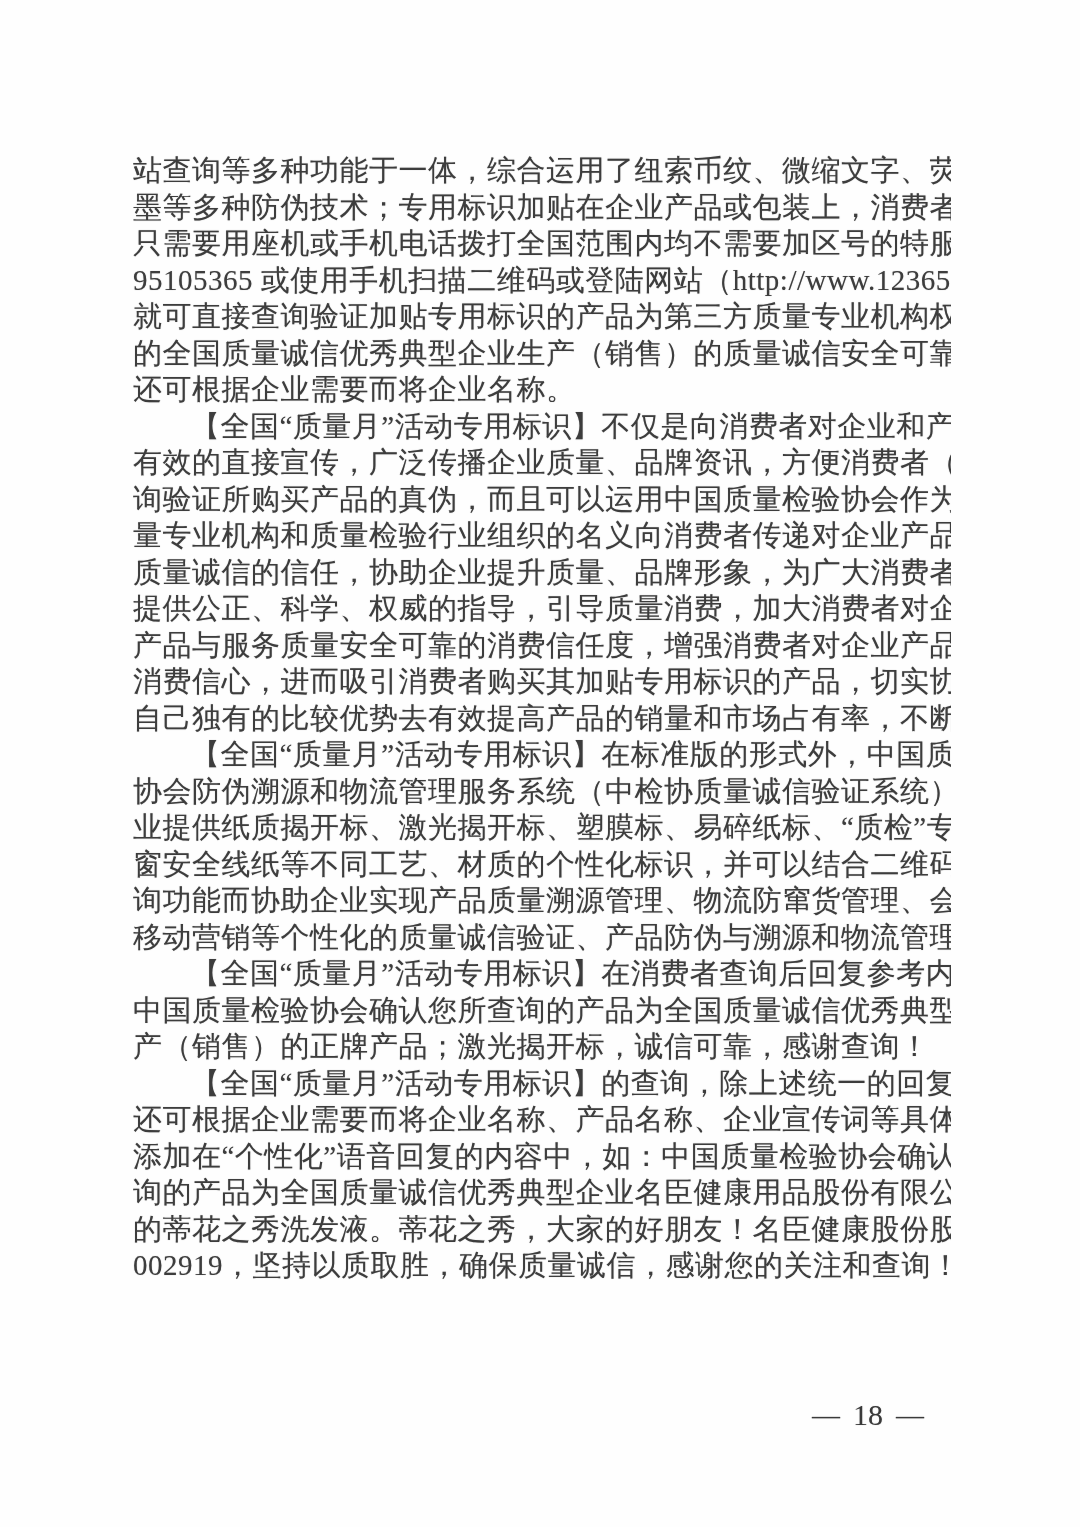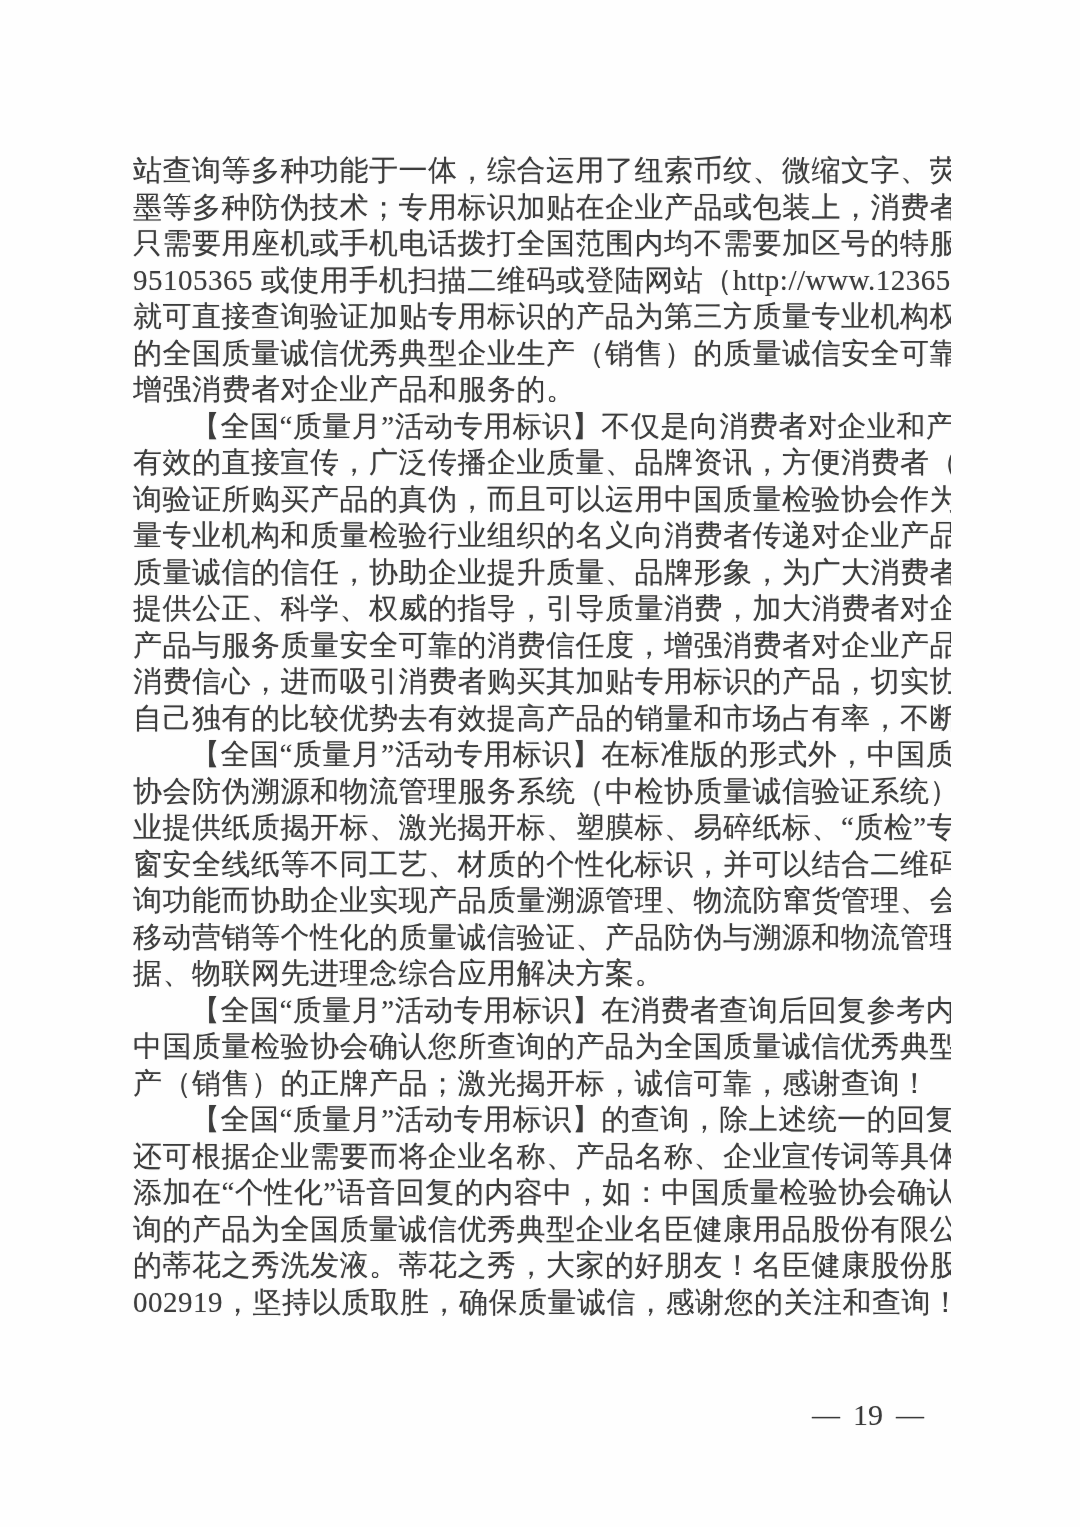--- a/index.html
+++ b/index.html
@@ -56,21 +56,21 @@
 <div class="page">
   <div class="text-block">
 
     <div class="para">
       <div class="ln">站查询等多种功能于一体，综合运用了纽索币纹、微缩文字、荧光激发油</div>
       <div class="ln">墨等多种防伪技术；专用标识加贴在企业产品或包装上，消费者（用户）</div>
       <div class="ln">只需要用座机或手机电话拨打全国范围内均不需要加区号的特服号码</div>
       <div class="ln">95105365 或使用手机扫描二维码或登陆网站（http://www.12365114.cn）</div>
       <div class="ln">就可直接查询验证加贴专用标识的产品为第三方质量专业机构权威证明</div>
       <div class="ln">的全国质量诚信优秀典型企业生产（销售）的质量诚信安全可靠好产品，</div>
-      <div class="ln last">增强消费者对企业产品和服务的。</div>
+      <div class="ln last">还可根据企业需要而将企业名称。</div>
     </div>
 
     <div class="para">
       <div class="ln indent">【全国“质量月”活动专用标识】不仅是向消费者对企业和产品直观</div>
       <div class="ln">有效的直接宣传，广泛传播企业质量、品牌资讯，方便消费者（用户）查</div>
       <div class="ln">询验证所购买产品的真伪，而且可以运用中国质量检验协会作为第三方质</div>
       <div class="ln">量专业机构和质量检验行业组织的名义向消费者传递对企业产品和服务</div>
       <div class="ln">质量诚信的信任，协助企业提升质量、品牌形象，为广大消费者选购产品</div>
       <div class="ln">提供公正、科学、权威的指导，引导质量消费，加大消费者对企业品牌和</div>
       <div class="ln">产品与服务质量安全可靠的消费信任度，增强消费者对企业产品和服务的</div>
@@ -78,21 +78,20 @@
       <div class="ln">自己独有的比较优势去有效提高产品的销量和市场占有率，不断增强企业</div>
     </div>
 
     <div class="para">
       <div class="ln indent">【全国“质量月”活动专用标识】在标准版的形式外，中国质量检验</div>
       <div class="ln">协会防伪溯源和物流管理服务系统（中检协质量诚信验证系统）还可向企</div>
       <div class="ln">业提供纸质揭开标、激光揭开标、塑膜标、易碎纸标、“质检”专版开天</div>
       <div class="ln">窗安全线纸等不同工艺、材质的个性化标识，并可以结合二维码应用的查</div>
       <div class="ln">询功能而协助企业实现产品质量溯源管理、物流防窜货管理、会员积分、</div>
       <div class="ln">移动营销等个性化的质量诚信验证、产品防伪与溯源和物流管理及大数</div>
-      <div class="ln last">据、物联网先进理念综合应用解决方案。</div>
     </div>
 
     <div class="para">
       <div class="ln indent">【全国“质量月”活动专用标识】在消费者查询后回复参考内容为：</div>
       <div class="ln">中国质量检验协会确认您所查询的产品为全国质量诚信优秀典型企业生</div>
       <div class="ln last">产（销售）的正牌产品；激光揭开标，诚信可靠，感谢查询！</div>
     </div>
 
     <div class="para">
       <div class="ln indent">【全国“质量月”活动专用标识】的查询，除上述统一的回复内容外，</div>
@@ -100,16 +99,16 @@
       <div class="ln">添加在“个性化”语音回复的内容中，如：中国质量检验协会确认您所查</div>
       <div class="ln">询的产品为全国质量诚信优秀典型企业名臣健康用品股份有限公司生产</div>
       <div class="ln">的蒂花之秀洗发液。蒂花之秀，大家的好朋友！名臣健康股份股票代码</div>
       <div class="ln last">002919，坚持以质取胜，确保质量诚信，感谢您的关注和查询！</div>
     </div>
 
   </div>
 
   <div class="footer">
     <span class="dash">—</span>
-    <span class="num">19</span>
+    <span class="num">18</span>
     <span class="dash">—</span>
   </div>
 </div>
 
 </body></html>

